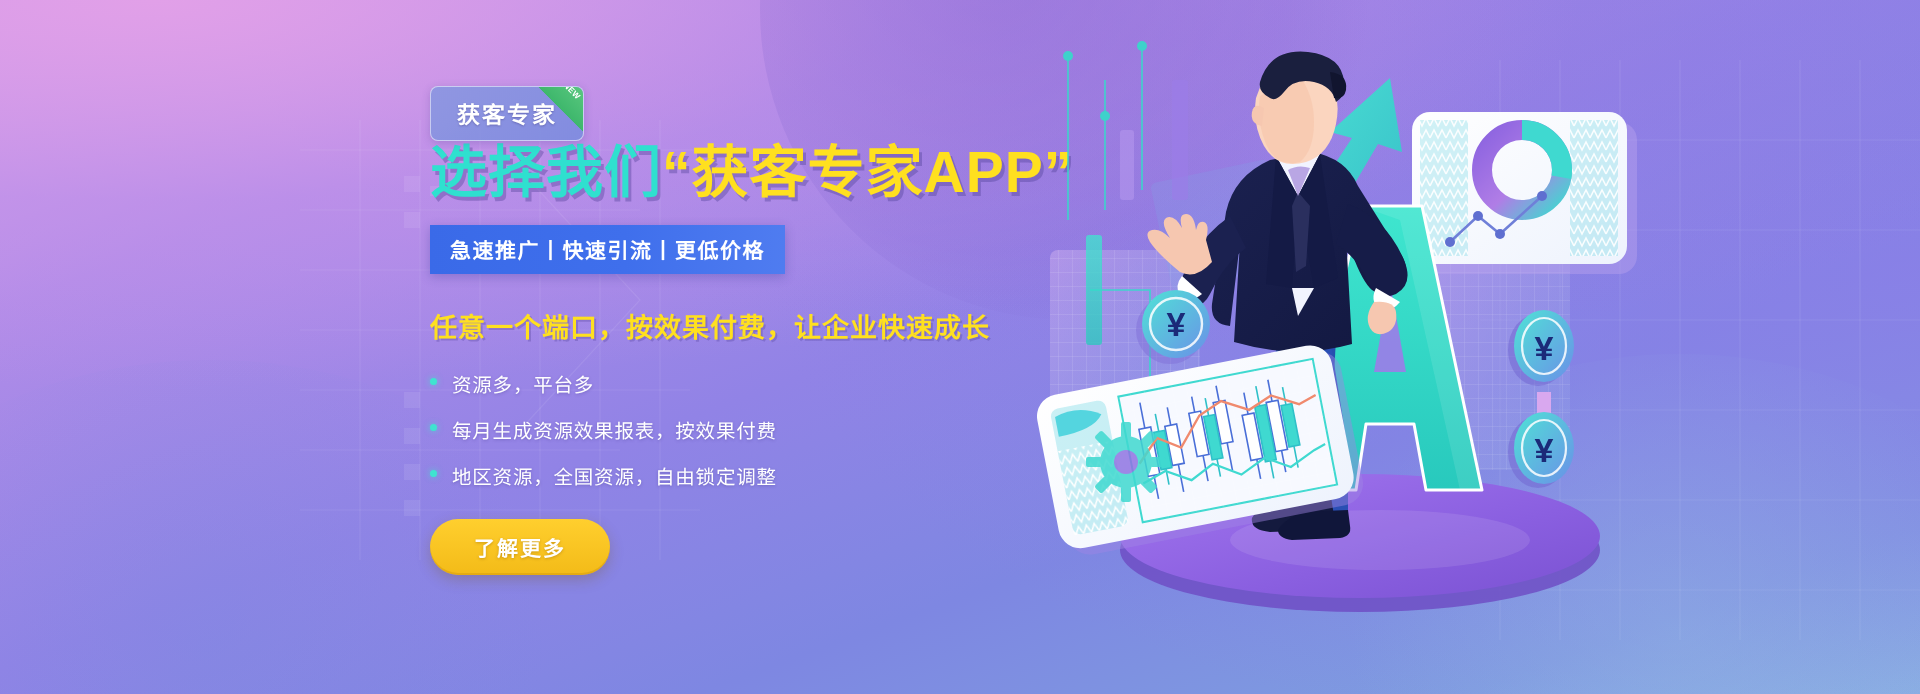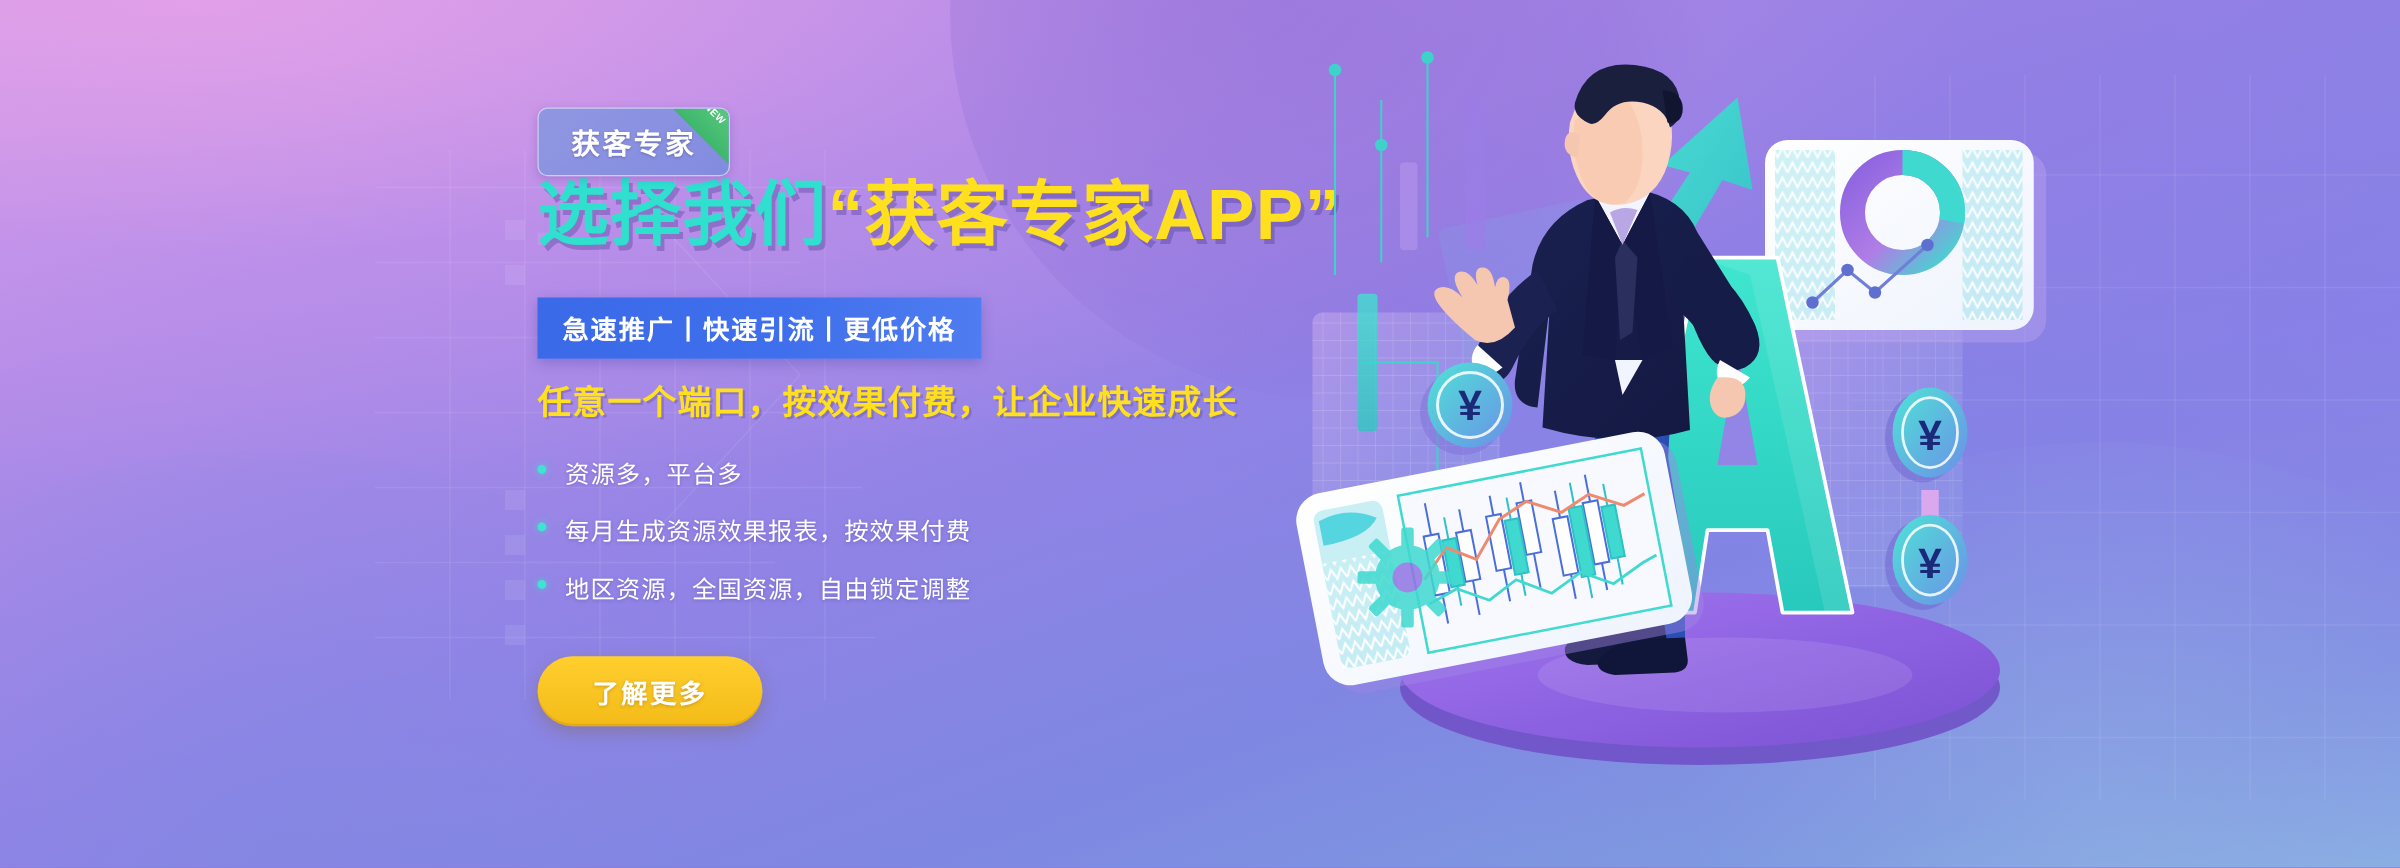--- a/index.html
+++ b/index.html
@@ -64,47 +64,47 @@
   .headline .h-cyan{
     color:#2fe0cf;
     text-shadow:3px 4px 0 rgba(78,62,150,.38);
   }
   .headline .h-yellow{
     color:#ffe01f;
     text-shadow:3px 4px 0 rgba(78,62,150,.38);
   }
 
   .tagbar{
-    display:inline-block;margin-top:36px;
+    display:inline-block;margin-top:23px;
     padding:9px 20px 10px 20px;
     background:linear-gradient(90deg,#3a6ae8 0%,#3f6fec 55%,#4f7cf0 100%);
     color:#ffffff;font-size:21px;font-weight:700;letter-spacing:1.5px;
     box-shadow:0 3px 10px rgba(40,50,140,.28);
   }
 
   .subtitle{
-    margin-top:13px;
+    margin-top:32px;
     color:#ffe01f;font-size:27px;font-weight:700;letter-spacing:1px;
     text-shadow:2px 2px 0 rgba(80,64,150,.30);
     white-space:nowrap;
   }
 
   .bullets{list-style:none;margin:24px 0 0 0;padding:0;}
   .bullets li{
     position:relative;padding-left:22px;margin-bottom:17px;
     color:#ffffff;font-size:19.5px;letter-spacing:.8px;
     text-shadow:0 1px 3px rgba(60,50,130,.35);
   }
   .bullets li .dot{
     position:absolute;left:0;top:9px;width:7px;height:7px;border-radius:50%;
     background:#3fe3d0;box-shadow:0 0 6px rgba(63,227,208,.7);
   }
 
   .cta{
-    display:inline-block;margin-top:24px;
+    display:inline-block;margin-top:12px;
     padding:13px 44px;border:none;cursor:pointer;
     background:linear-gradient(180deg,#ffcf2e 0%,#f3bb18 100%);
     color:#ffffff;font-size:21px;font-weight:700;letter-spacing:2px;
     border-radius:28px;
     font-family:inherit;
     box-shadow:0 5px 14px rgba(120,86,20,.28), inset 0 -2px 0 rgba(200,140,10,.35);
     text-shadow:0 1px 3px rgba(150,100,10,.45);
   }
 
   

